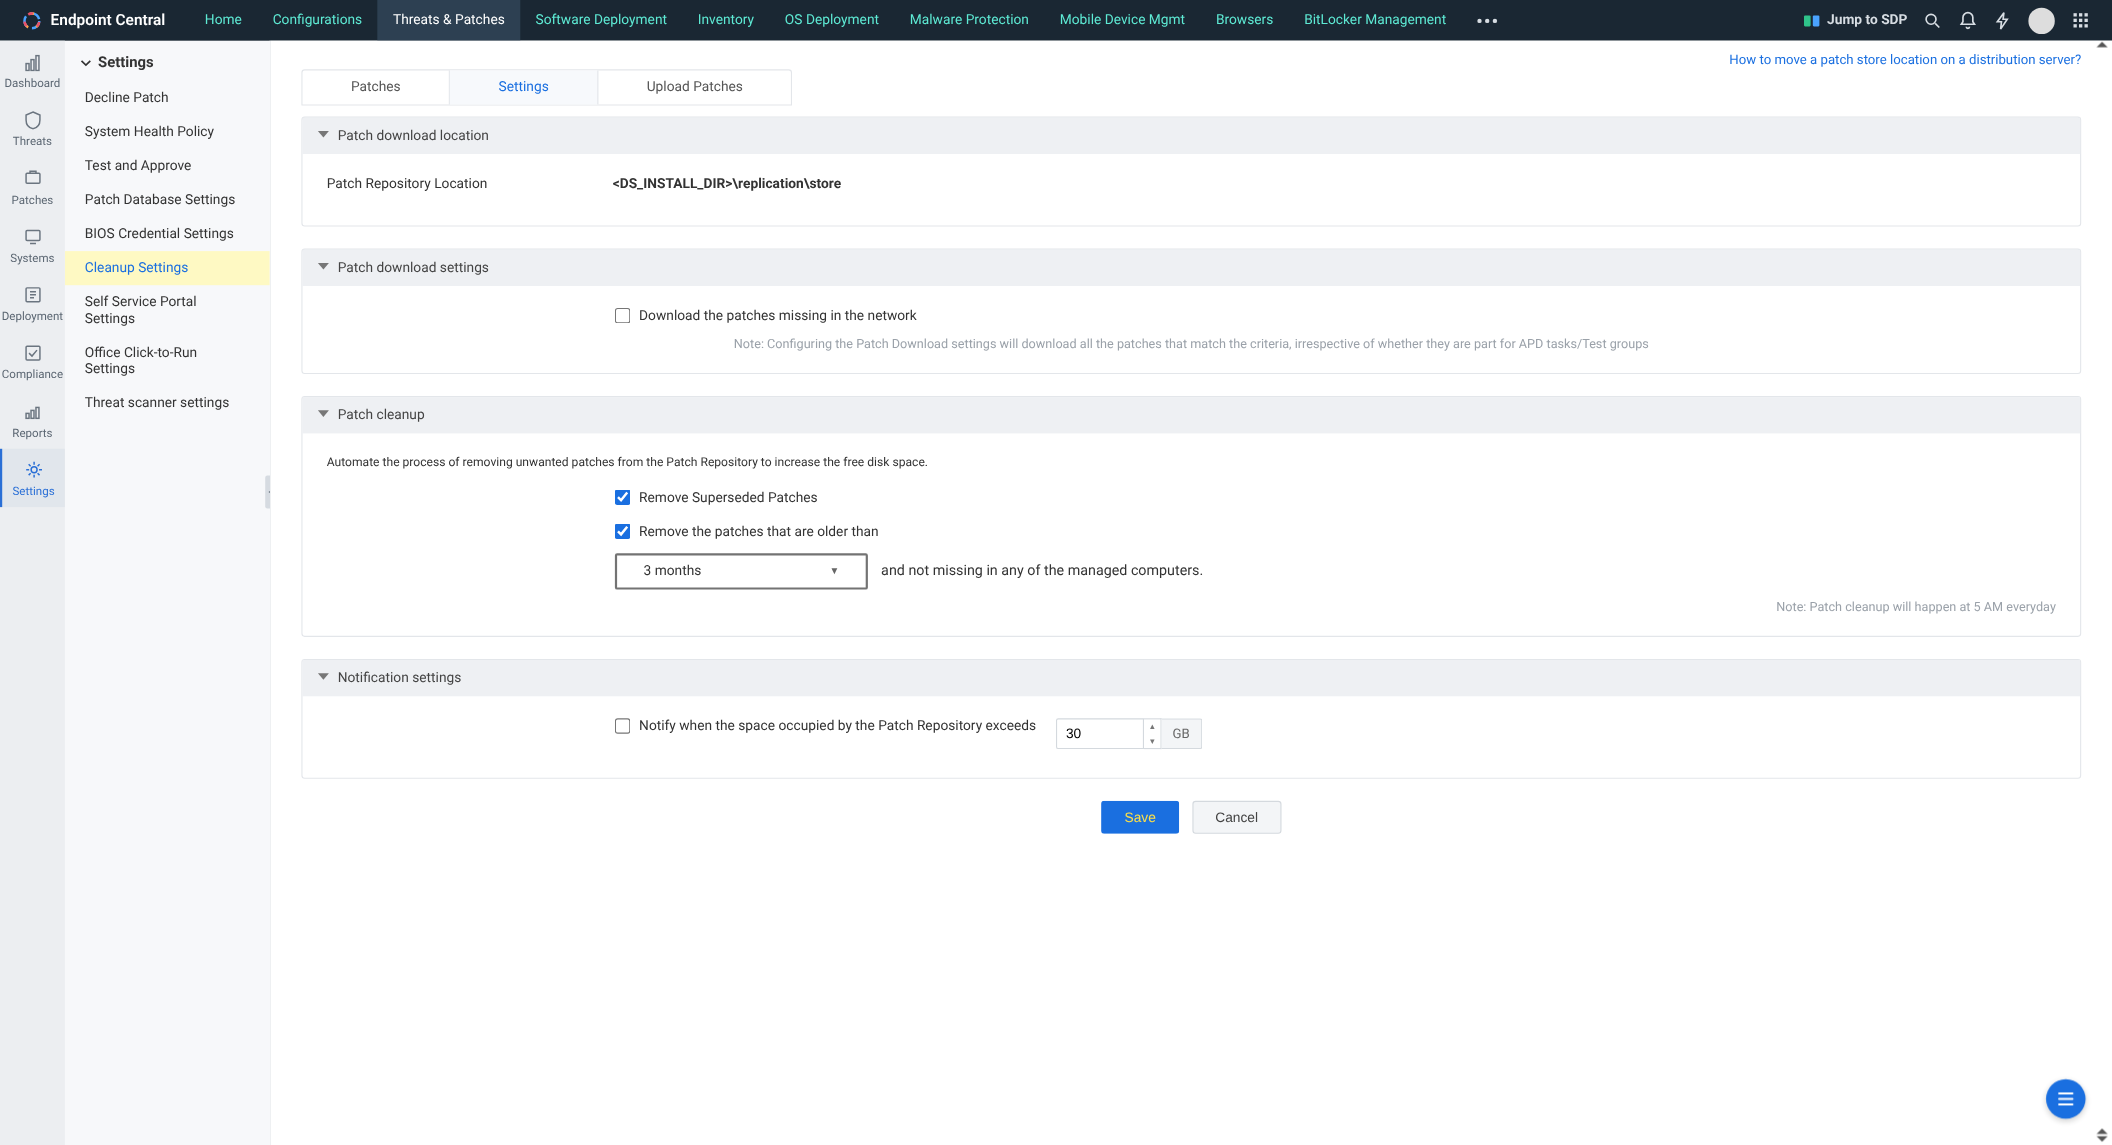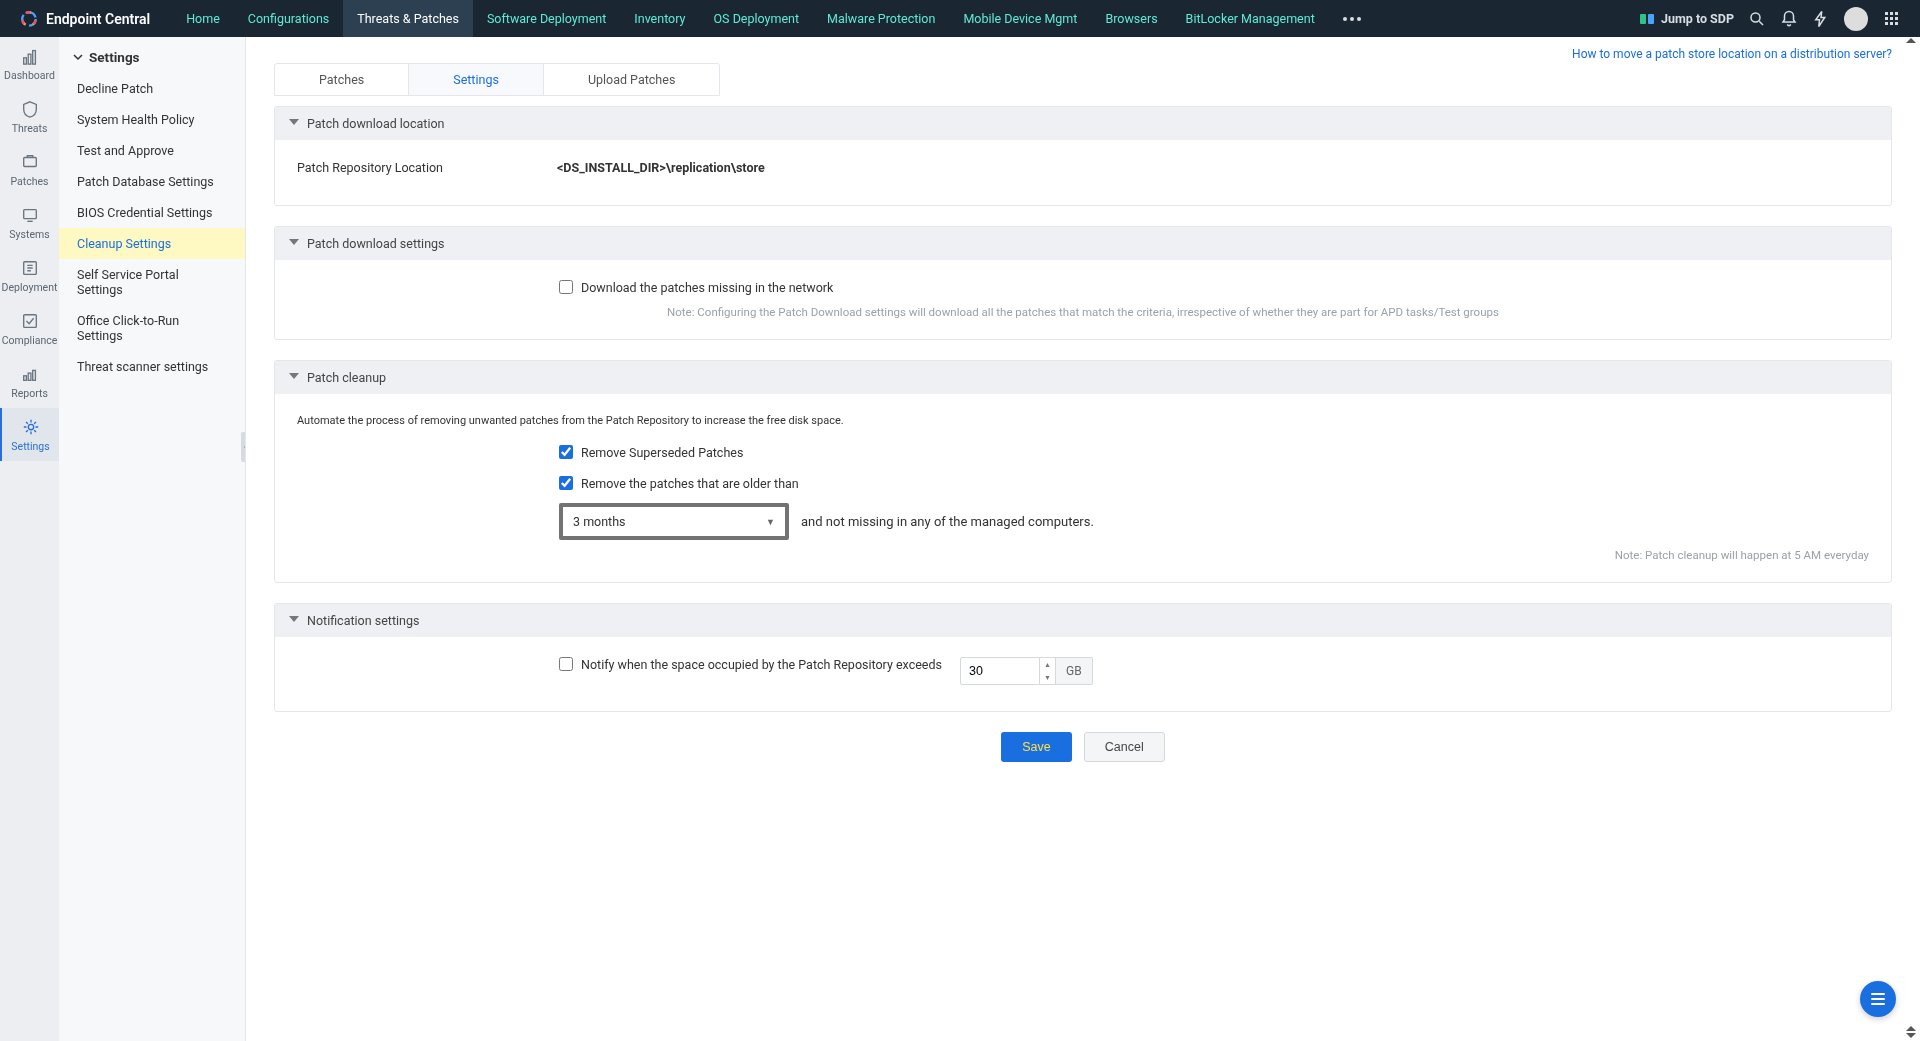--- a/index.html
+++ b/index.html
@@ -61,21 +61,21 @@
 .bold { font-weight:700; }
 
 .indent { margin-left: 262px; }
 .checkbox-row { display:flex; align-items:flex-start; gap:8px; font-size:12.5px; margin-bottom:6px; }
 .checkbox-row input[type=checkbox] { width:14px; height:14px; accent-color:#1a6fe0; }
 .note { font-size:11.5px; color:#9aa1a9; }
 .note-center { text-align:center; margin-top:10px; }
 .desc { font-size:11px; color:#333; margin-bottom:18px; }
 
 .select-wrap { display:inline-flex; align-items:center; gap:12px; margin-top:6px; }
-.select { width:230px; padding:7px 10px; border:4px solid #737373; border-radius:2px; font-size:12.5px; background:#fff; position:relative; cursor:pointer; display:flex; justify-content:space-between; align-items:center;}
+.select { width:230px; padding:7px 24px; border:2px solid #737373; border-radius:2px; font-size:12.5px; background:#fff; position:relative; cursor:pointer; display:flex; justify-content:space-between; align-items:center;}
 .select-arrow{font-size:9px;color:#666;}
 
 .num-input { display:inline-flex; }
 .num-input input { width:80px; padding:6px 8px; border:1px solid #d4d9de; border-radius:2px 0 0 2px; font-size:12.5px; }
 .num-spin { width:16px; border:1px solid #d4d9de; border-left:none; display:flex; flex-direction:column; }
 .num-spin span{flex:1; display:flex;align-items:center;justify-content:center;font-size:7px;color:#777;cursor:pointer;}
 .unit { padding:6px 10px; border:1px solid #d4d9de; border-left:none; background:#f3f5f7; font-size:12px; color:#666; border-radius:0 2px 2px 0;}
 
 .actions { display:flex; gap:12px; justify-content:center; margin-top:18px; }
 .btn { padding:7px 20px; border-radius:3px; font-size:12.5px; cursor:pointer; border:1px solid transparent; }

